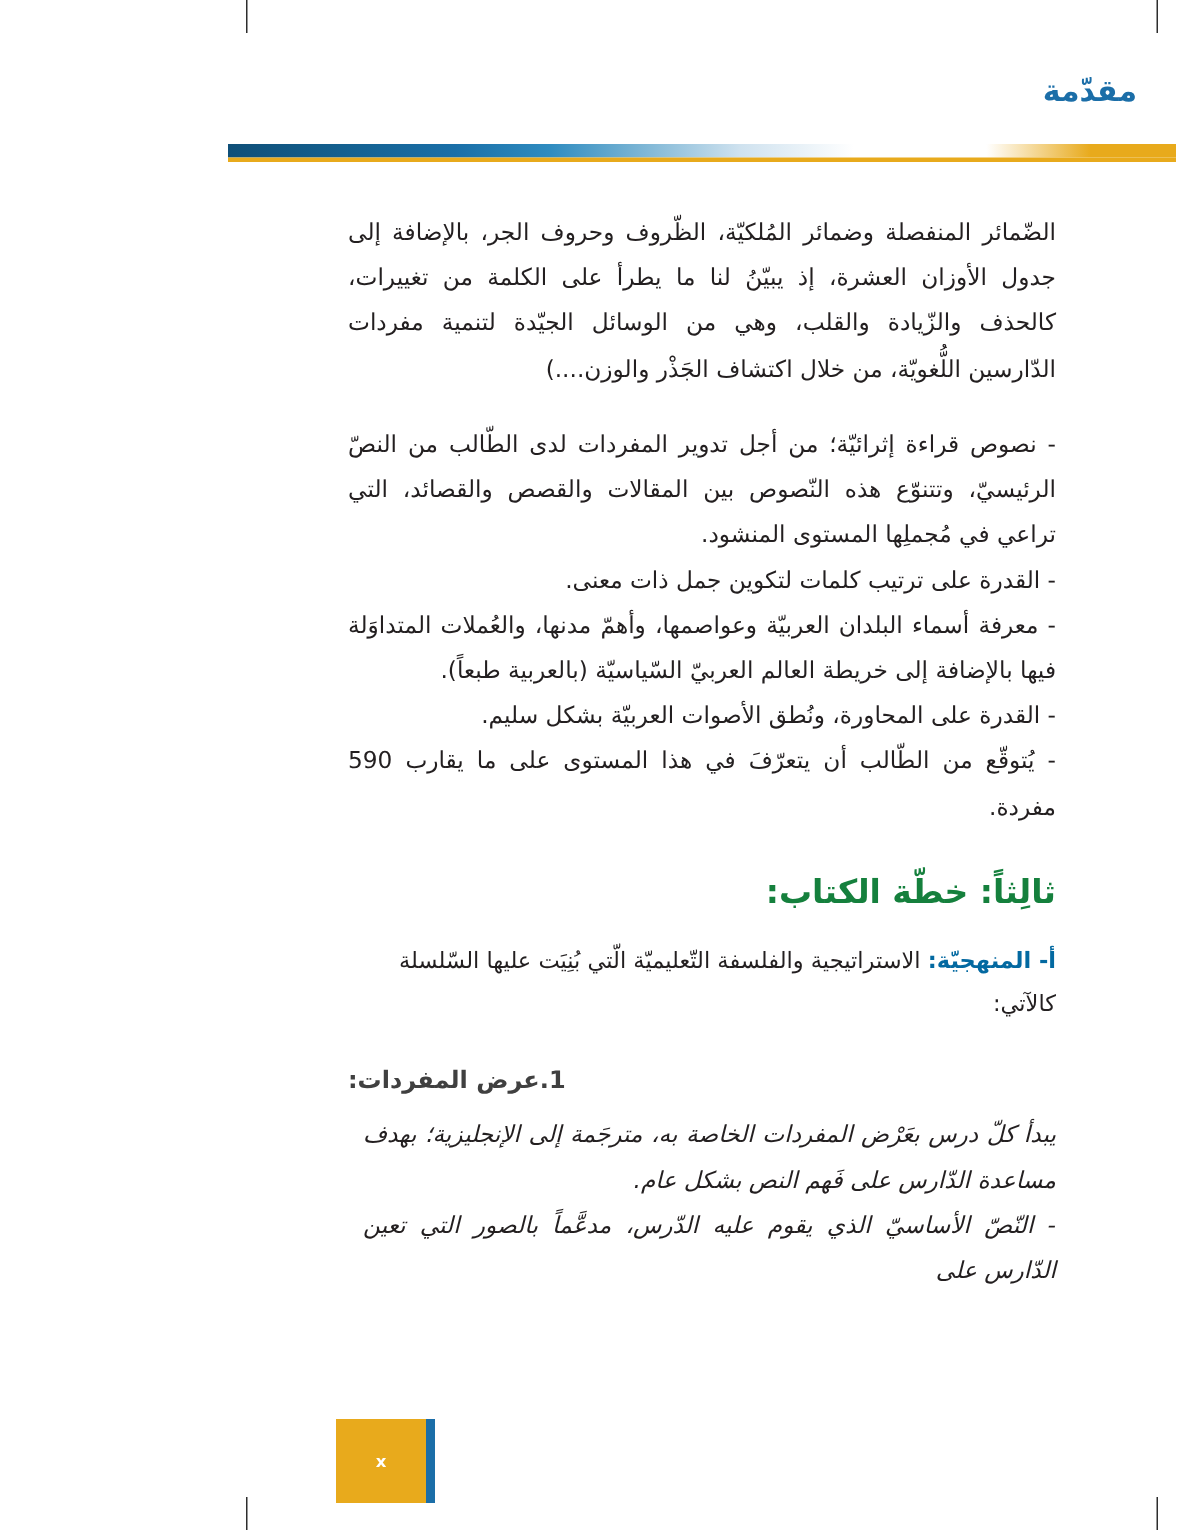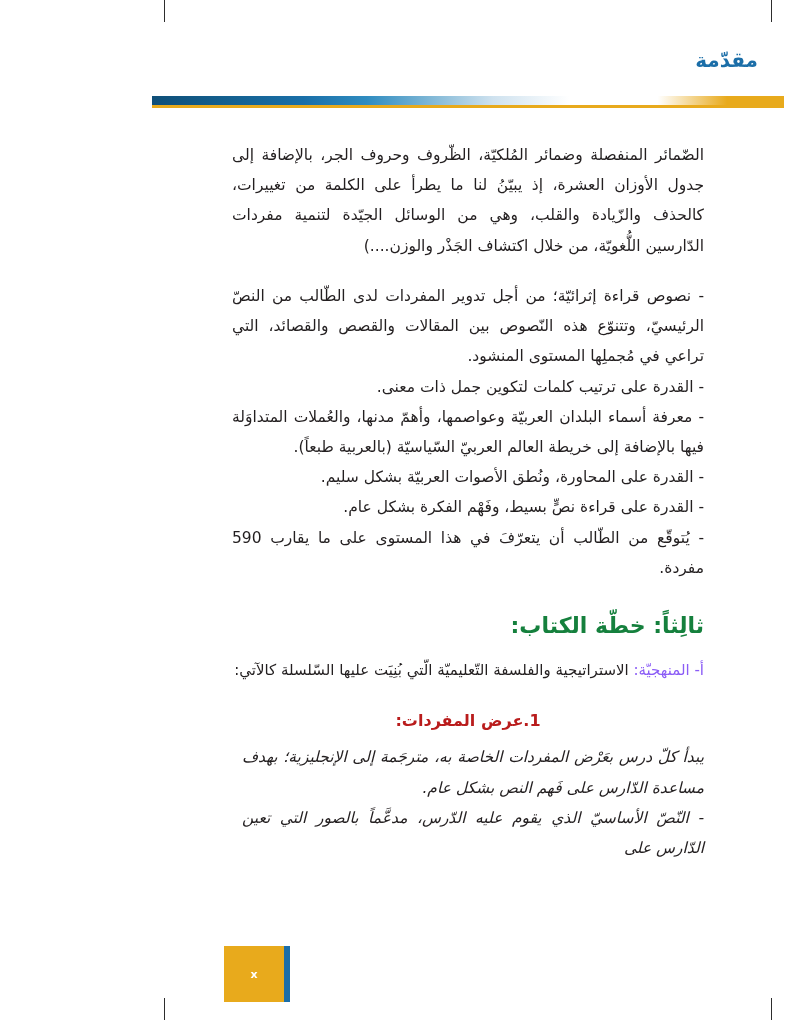--- a/index.html
+++ b/index.html
@@ -104,30 +104,30 @@
     margin: 22px 0 8px 0;
     text-align: right;
   }
 
   .sub-label-line {
     margin: 0 0 6px 0;
     text-align: right;
     font-size: 15px;
   }
   .amber {
-    color: #8b5cf6;
-    font-weight: normal;
+    color: #0369a1;
+    font-weight: bold;
   }
 
   .numbered-title {
-    color: #b91c1c;
+    color: #404040;
     font-weight: bold;
     font-size: 16px;
     margin: 20px 0 6px 0;
-    text-align: center;
+    text-align: left;
   }
 
   .indent-para {
     margin: 0;
     text-align: justify;
     text-align-last: right;
     padding-left: 10px;
     font-style: italic;
   }
 
@@ -173,21 +173,20 @@
 
   <div class="content">
 
     <p class="para-justified">الضّمائر المنفصلة وضمائر المُلكيّة، الظّروف وحروف الجر، بالإضافة إلى جدول الأوزان العشرة، إذ يبيّنُ لنا ما يطرأ على الكلمة من تغييرات، كالحذف والزّيادة والقلب، وهي من الوسائل الجيّدة لتنمية مفردات الدّارسين اللُّغويّة، من خلال اكتشاف الجَذْر والوزن....)</p>
 
     <div class="list-block">
       <p class="bullet-line">- نصوص قراءة إثرائيّة؛ من أجل تدوير المفردات لدى الطّالب من النصّ الرئيسيّ، وتتنوّع هذه النّصوص بين المقالات والقصص والقصائد، التي تراعي في مُجملِها المستوى المنشود.</p>
       <p class="bullet-line">- القدرة على ترتيب كلمات لتكوين جمل ذات معنى.</p>
       <p class="bullet-line">- معرفة أسماء البلدان العربيّة وعواصمها، وأهمّ مدنها، والعُملات المتداوَلة فيها بالإضافة إلى خريطة العالم العربيّ السّياسيّة (بالعربية طبعاً).</p>
       <p class="bullet-line">- القدرة على المحاورة، ونُطق الأصوات العربيّة بشكل سليم.</p>
-      <p class="bullet-line">- القدرة على قراءة نصٍّ بسيط، وفَهْم الفكرة بشكل عام.</p>
       <p class="bullet-line">- يُتوقّع من الطّالب أن يتعرّفَ في هذا المستوى على ما يقارب 590 مفردة.</p>
     </div>
 
     <div class="section-title">ثالِثاً: خطّة الكتاب:</div>
 
     <p class="sub-label-line">
       <span class="amber">أ- المنهجيّة:</span><span> الاستراتيجية والفلسفة التّعليميّة الّتي بُنِيَت عليها السّلسلة كالآتي:</span>
     </p>
 
     <div class="numbered-title">1.عرض المفردات:</div>

